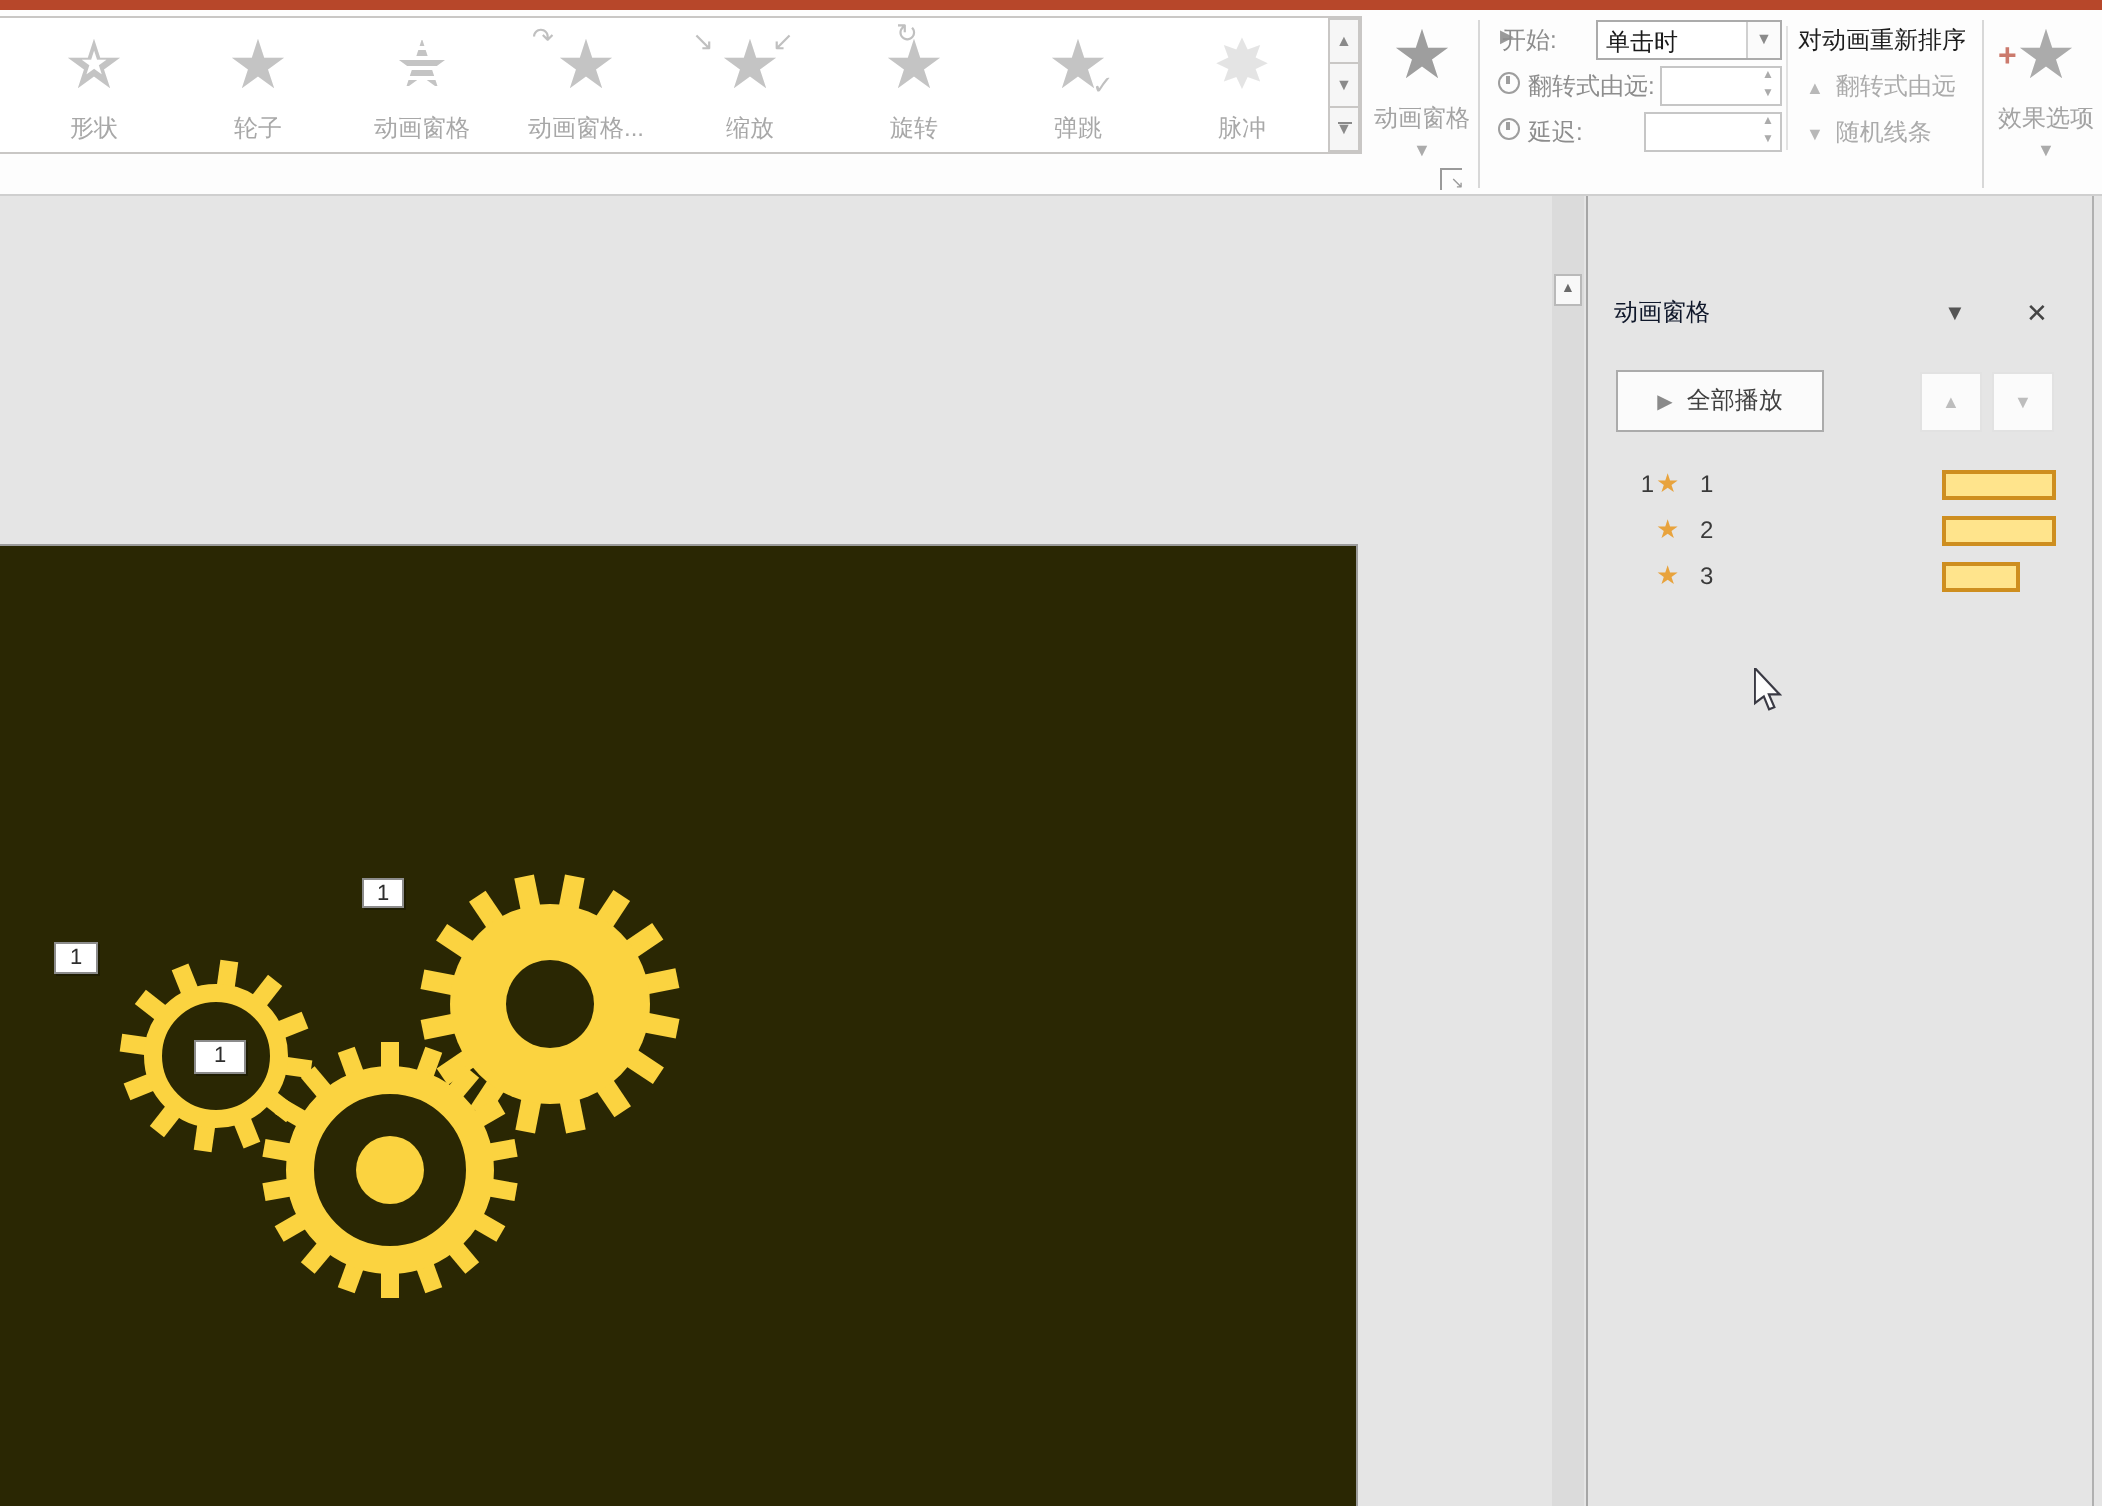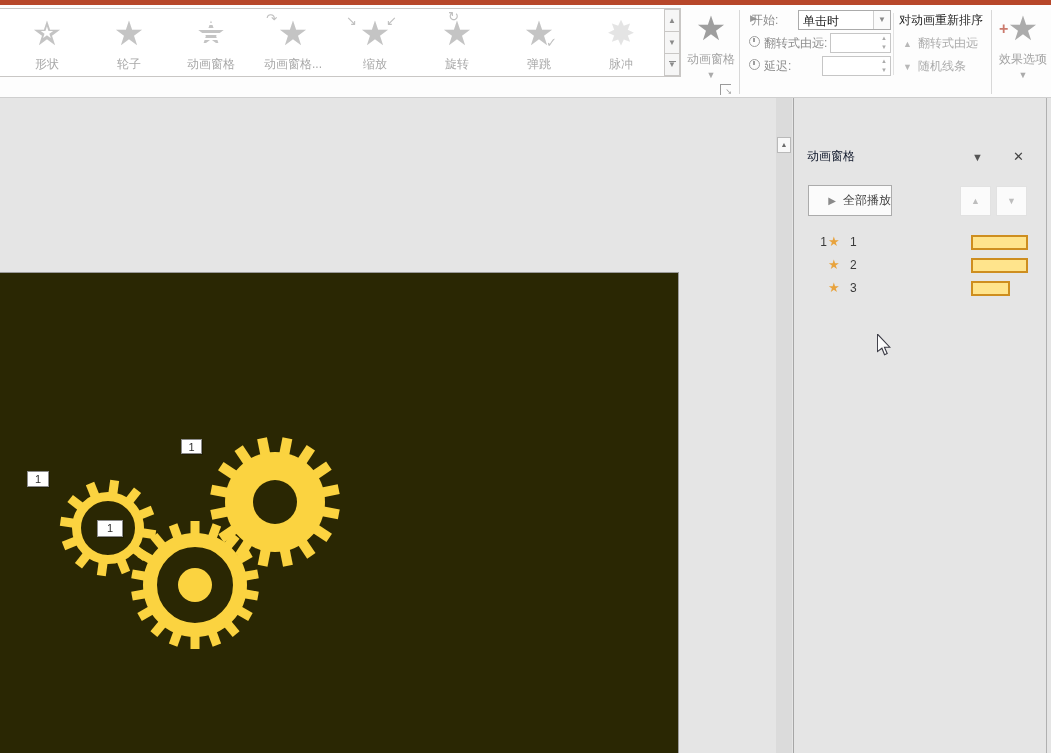--- a/index.html
+++ b/index.html
@@ -75,22 +75,22 @@
   .scrollbtn { position:absolute; left:1px; top:39px; width:14px; height:16px; background:#F8F8F8;
                border:1px solid #B9B9B9; font-size:7px; color:#6A6A6A; text-align:center; line-height:14px; }
   .panedivider { position:absolute; left:793px; top:0; width:1px; height:655px; background:#A6A6A6; }
 
   
   .pane { position:absolute; left:796px; top:0; width:251px; height:655px; background:#E5E5E5;
           border-right:1px solid #B0B0B0; }
   .pane-title { position:absolute; left:11px; top:50px; font-size:12px; color:#0f172a; }
   .pane-chevron { position:absolute; left:176px; top:53px; font-size:11px; color:#555; }
   .pane-close { position:absolute; left:217px; top:51px; font-size:13px; color:#444; }
-  .playall { position:absolute; left:12px; top:87px; width:84px; height:31px; background:#FBFBFB;
-             border:1px solid #ABABAB; font-size:12px; color:#3F3F3F; text-align:right; line-height:29px; }
+  .playall { position:absolute; left:12px; top:87px; width:104px; height:31px; background:#FBFBFB;
+             border:1px solid #ABABAB; font-size:12px; color:#3F3F3F; text-align:center; line-height:29px; }
   .playall .ptri { color:#8A8A8A; font-size:10px; margin-right:7px; }
   .pmove { position:absolute; top:88px; width:31px; height:30px; background:#FBFBFB; border:1px solid #E2E2E2;
            font-size:9px; color:#BDBDBD; text-align:center; line-height:28px; }
   .prow { position:absolute; left:0; width:250px; height:23px; }
   .prow .seq { position:absolute; left:21px; top:4px; width:10px; text-align:right; color:#3A3A3A; }
   .prow .pstar { position:absolute; left:32px; top:3px; font-size:13px; color:#E8A33D; }
   .prow .plabel { position:absolute; left:54px; top:4px; color:#3A3A3A; }
   .prow .pbar { position:absolute; left:175px; top:4px; height:15px; background:#FFE48C;
                 border:2px solid #CE8E1F; }
 

